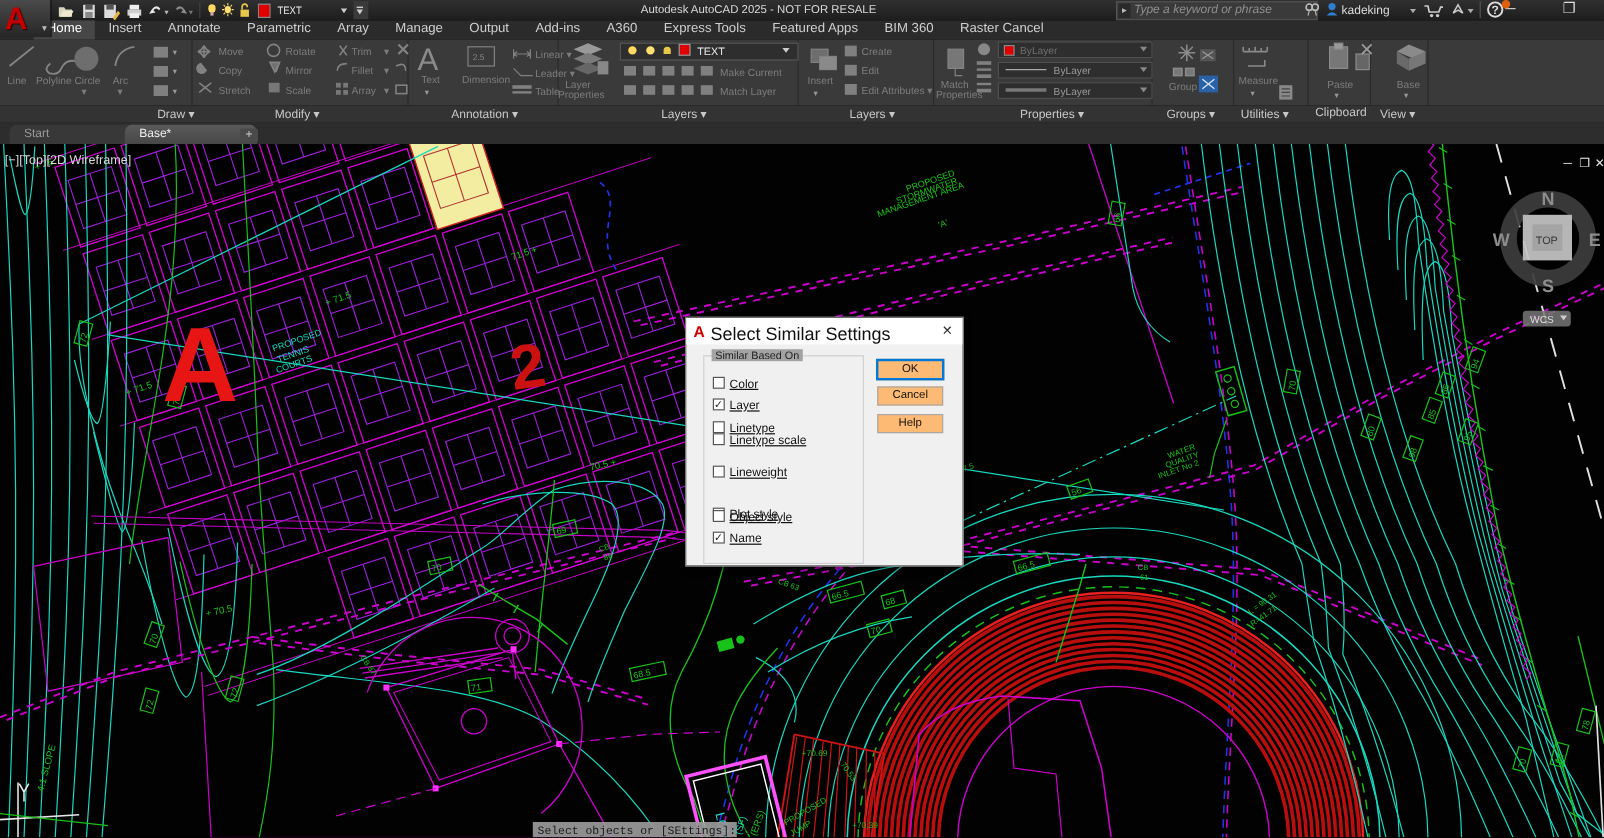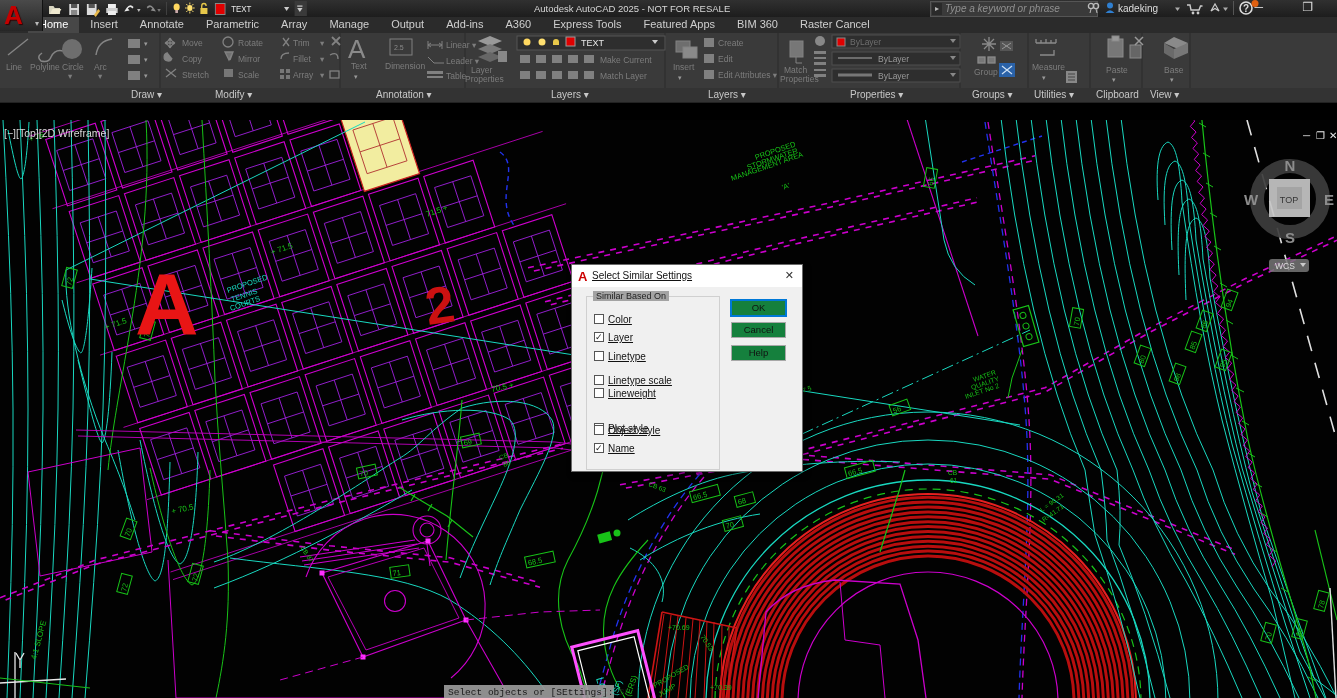--- a/index.html
+++ b/index.html
@@ -25,28 +25,28 @@
 #ftab1{left:8px;width:88px;background:#383838;}
 #ftab2{left:104px;width:88px;background:linear-gradient(#5a5a5a,#454545);color:#eee;}
 #ftab2 .x{position:absolute;right:8px;top:2px;color:#bbb;}
 #ftabplus{position:absolute;left:200px;top:5px;width:15px;height:12px;background:#4a4a4a;color:#ccc;font-size:10px;text-align:center;line-height:12px;border-radius:2px;}
 
 #canvas{position:absolute;left:0;top:120px;width:1337px;height:578px;background:#020202;}
 
 #dlg{position:absolute;left:571px;top:264px;width:230px;height:206px;background:#f0f0f0;border:1px solid #6a6a6a;box-shadow:2px 3px 6px rgba(0,0,0,.45);z-index:20;}
 #dlg .tbar{position:absolute;left:0;top:0;width:100%;height:22px;background:#fff;}
 #dlg .tA{position:absolute;left:6px;top:4px;color:#c00;font-weight:bold;font-size:13px;}
-#dlg .ttl{position:absolute;left:20px;top:5px;font-size:10px;color:#111;text-decoration:underline;}
+#dlg .ttl{position:absolute;left:20px;top:5px;font-size:15px;color:#111;}
 #dlg .tx{position:absolute;right:8px;top:4px;font-size:11px;color:#333;}
 #dlg .grp{position:absolute;left:14px;top:31px;width:132px;height:172px;border:1px solid #d0d0d0;}
 #dlg .glab{position:absolute;left:6px;top:-6px;background:#a3a3a3;padding:0 3px;font-size:9px;color:#222;}
 .cbrow{position:absolute;left:8px;font-size:10px;color:#111;height:10px;line-height:10px;text-decoration:underline;}
 .cb{display:inline-block;width:8px;height:8px;background:#fff;border:1px solid #555;margin-right:4px;vertical-align:-1px;position:relative;}
 .cb.ck:after{content:"\2713";position:absolute;left:0px;top:-1px;font-size:9px;color:#222;}
-.dbtn{position:absolute;left:159px;width:53px;height:14px;background:#15803d;border:1px solid #a8a8a8;font-size:9.5px;color:#111;text-align:center;line-height:13px;}
+.dbtn{position:absolute;left:159px;width:53px;height:14px;background:#fdba74;border:1px solid #a8a8a8;font-size:9.5px;color:#111;text-align:center;line-height:13px;}
 .dbtn.focus{border:2px solid #0078d7;left:158px;width:53px;}
 </style></head>
 <body>
 <div id="app">
 
 <div id="titlebar"></div>
 <div id="alogo">
       <div class="A">A</div>
       <div class="dn">▾</div>
     </div>
@@ -354,31 +354,36 @@
 <path d="M 1135 4 l 8 8 m 0 -8 l -8 8" stroke="#9a9a9a" stroke-width="1.5" fill="none"></path>
 
 <path d="M 1164 10 l 10 -6 14 6 -10 6 z" fill="#8a8a8a"></path>
       <path d="M 1164 10 l 0 10 10 6 0 -10 z" fill="#6a6a6a"></path>
       <path d="M 1188 10 l 0 10 -14 6 0 -10 z" fill="#777"></path>
 <text x="1164" y="40" font-size="8.5" fill="#7d7d7d" font-family="Liberation Sans">Base</text>
       <text x="1170" y="49" font-size="7" fill="#9a9a9a">▾</text>
 </svg>
 <div id="panelrow">
   <div class="plabel" style="left:131px">Draw ▾</div>
-  <div class="plabel" style="left:215px">Modify ▾</div>
+  <div class="plabel" style="left:229px">Modify ▾</div>
   <div class="plabel" style="left:376px">Annotation ▾</div>
   <div class="plabel" style="left:551px">Layers ▾</div>
   <div class="plabel" style="left:708px">Layers ▾</div>
   <div class="plabel" style="left:850px">Properties ▾</div>
   <div class="plabel" style="left:972px">Groups ▾</div>
   <div class="plabel" style="left:1034px">Utilities ▾</div>
   <div class="plabel" style="left:1096px">Clipboard</div>
   <div class="plabel" style="left:1150px">View ▾</div>
 </div>
 
+<div id="filetabs">
+  <div class="ftab" id="ftab1">Start</div>
+  <div class="ftab" id="ftab2">Base*<span class="x">×</span></div>
+  <div id="ftabplus">+</div>
+</div>
 
 <div id="canvas">
 <svg id="cad" width="1337" height="578" viewBox="0 120 1337 578">
 <g stroke="#d000d0" fill="none" stroke-width="1.1">
 <path d="M 45.7 139.4 L 95.2 123.3 L 116.8 189.9 L 67.4 205.9 Z"></path>
           <path d="M 56.7 150.5 L 92.8 138.8 L 105.8 178.7 L 69.7 190.5 Z" stroke="#a020e0" stroke-width="0.9"></path>
           <path d="M 74.8 144.6 L 87.8 184.6" stroke="#a020e0" stroke-width="0.9"></path>
           <path d="M 63.2 170.5 L 99.3 158.7" stroke="#a020e0" stroke-width="0.9"></path>
 <path d="M 100.9 121.4 L 150.3 105.4 L 172.0 171.9 L 122.5 188.0 Z"></path>
           <path d="M 111.9 132.6 L 148.0 120.8 L 161.0 160.8 L 124.8 172.5 Z" stroke="#a020e0" stroke-width="0.9"></path>
@@ -932,21 +937,21 @@
         <span class="tA">A</span>
         <span class="ttl">Select Similar Settings</span>
         <span class="tx">✕</span>
       </div>
   <div class="grp">
         <div class="glab">Similar Based On</div>
       </div>
   <div class="cbrow" style="top:49px;left:22px"><span class="cb"></span>Color</div>
   <div class="cbrow" style="top:67px;left:22px"><span class="cb ck"></span>Layer</div>
   <div class="cbrow" style="top:86px;left:22px"><span class="cb"></span>Linetype</div>
-  <div class="cbrow" style="top:110px;left:22px"><span class="cb"></span>Linetype scale</div>
+  <div class="cbrow" style="top:96px;left:22px"><span class="cb"></span>Linetype scale</div>
   <div class="cbrow" style="top:123px;left:22px"><span class="cb"></span>Lineweight</div>
   <div class="cbrow" style="top:158px;left:22px"><span class="cb"></span>Plot style</div>
   <div class="cbrow" style="top:160px;left:22px"><span class="cb"></span>Object style</div>
   <div class="cbrow" style="top:178px;left:22px"><span class="cb ck"></span>Name</div>
   <div class="dbtn focus" style="top:34px">OK</div>
   <div class="dbtn" style="top:57px">Cancel</div>
   <div class="dbtn" style="top:80px">Help</div>
 </div>
 
 </div>

